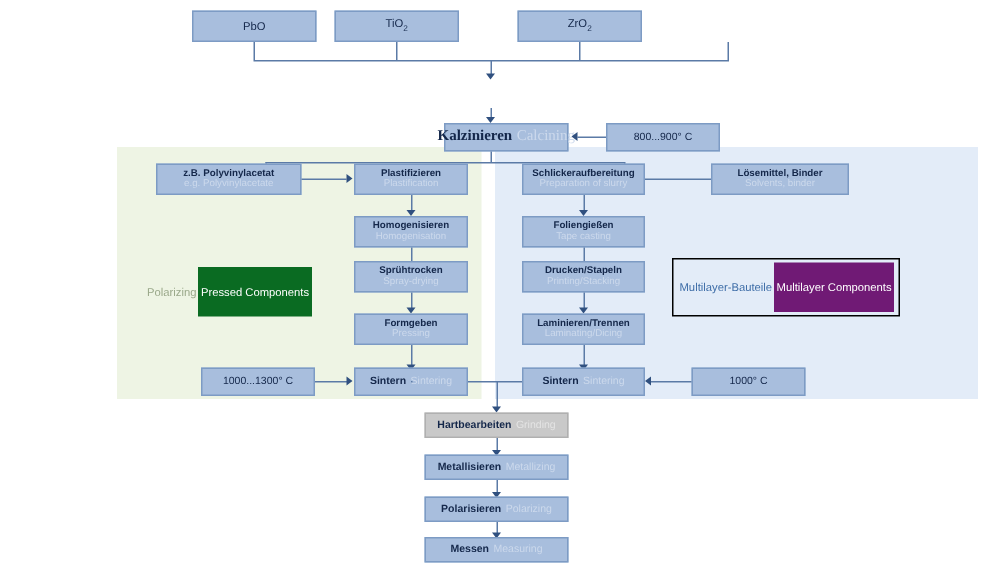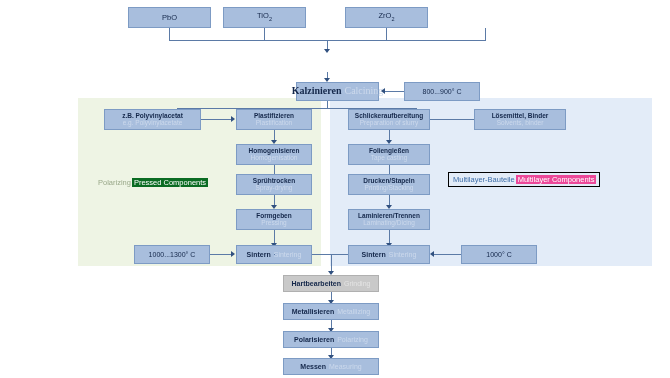--- a/index.html
+++ b/index.html
@@ -38,31 +38,31 @@
 
   
   .caption{
     position:absolute;
     white-space:nowrap;
     display:flex;
     align-items:center;
     gap:0px;
   }
   .caption .de{padding:0 1px;}
-  .caption .en{padding:0 2px;}
+  .caption .en{padding:12px 2px;}
   #cap-pressed{left:97px;top:178px;font-size:7.5px;}
   #cap-pressed .de{color:#9aa88a;}
   #cap-pressed .en{background:#0a6b22;color:#ffffff;}
   #cap-multilayer{
     left:448px;top:172px;font-size:7.5px;
     border:1px solid #000000;background:#e3ecf8;
     padding:2px 3px;
   }
   #cap-multilayer .de{color:#3f6ea8;}
-  #cap-multilayer .en{background:#ec4899;color:#ffffff;}
+  #cap-multilayer .en{background:#701a75;color:#ffffff;}
 
   
   .ln{position:absolute;background:#5b7aa6;}
   .lnh{height:1px;}
   .lnv{width:1px;}
   .arrow{
     position:absolute;width:0;height:0;
     border-left:3px solid transparent;
     border-right:3px solid transparent;
   }

